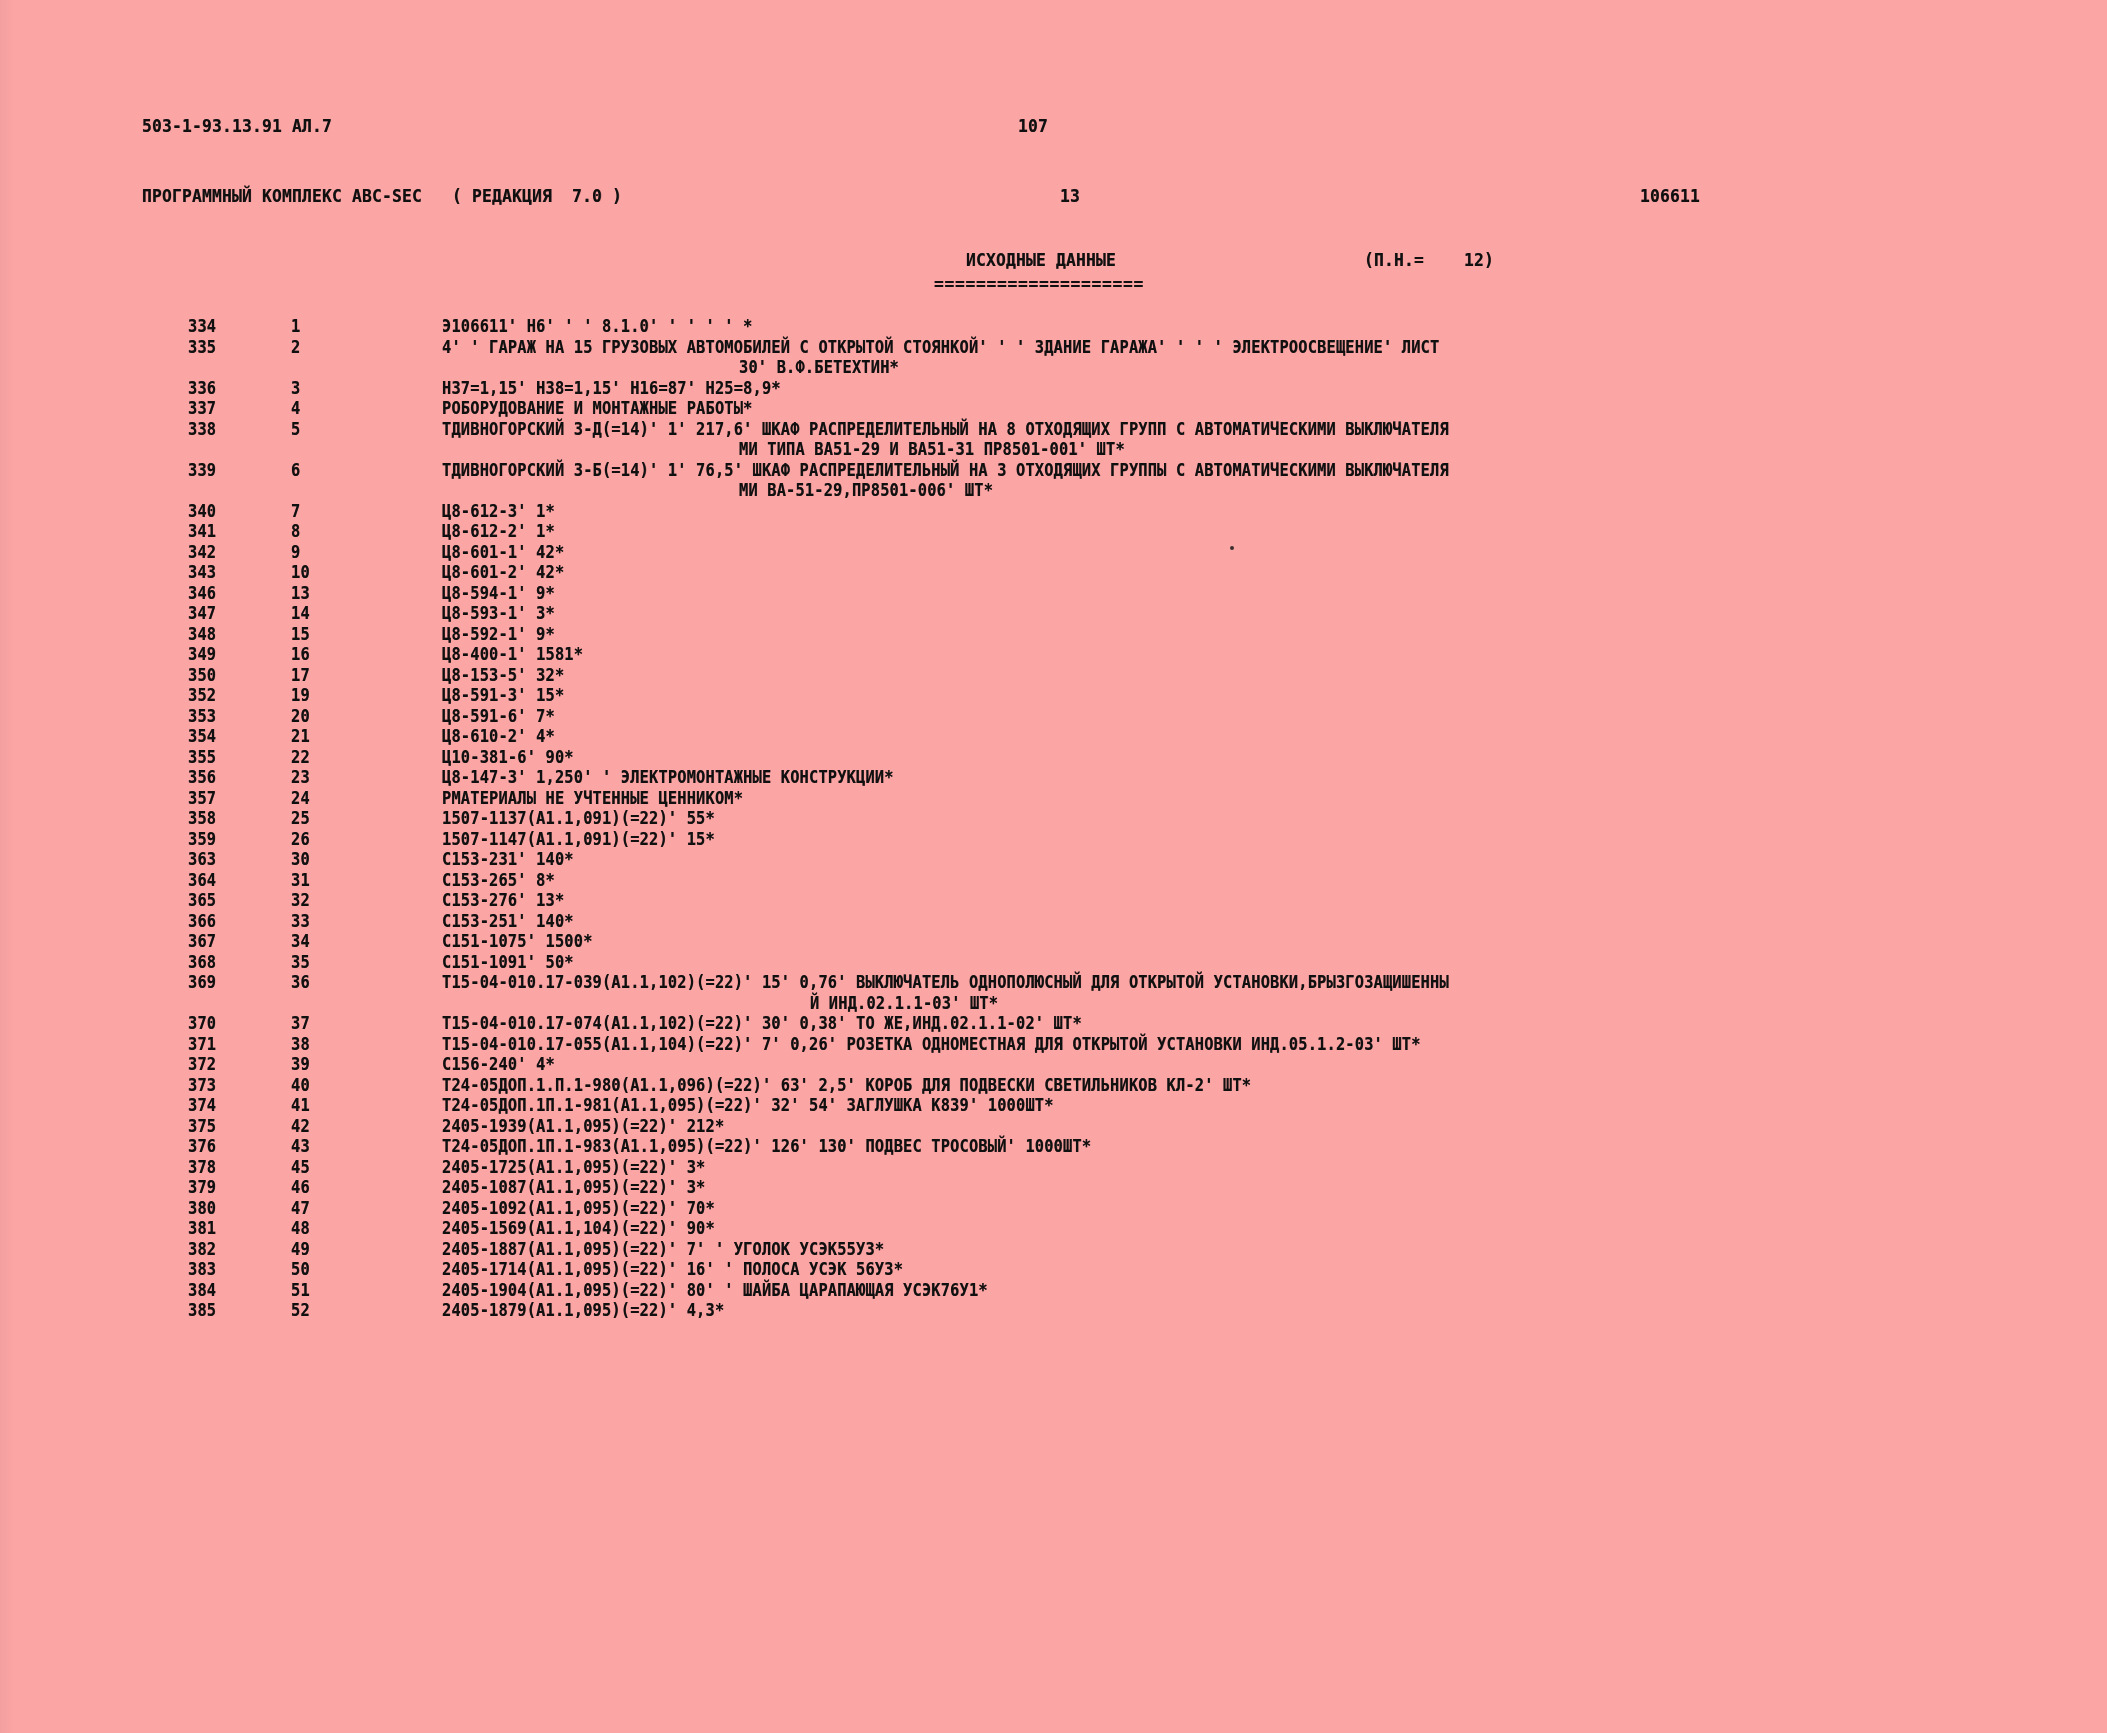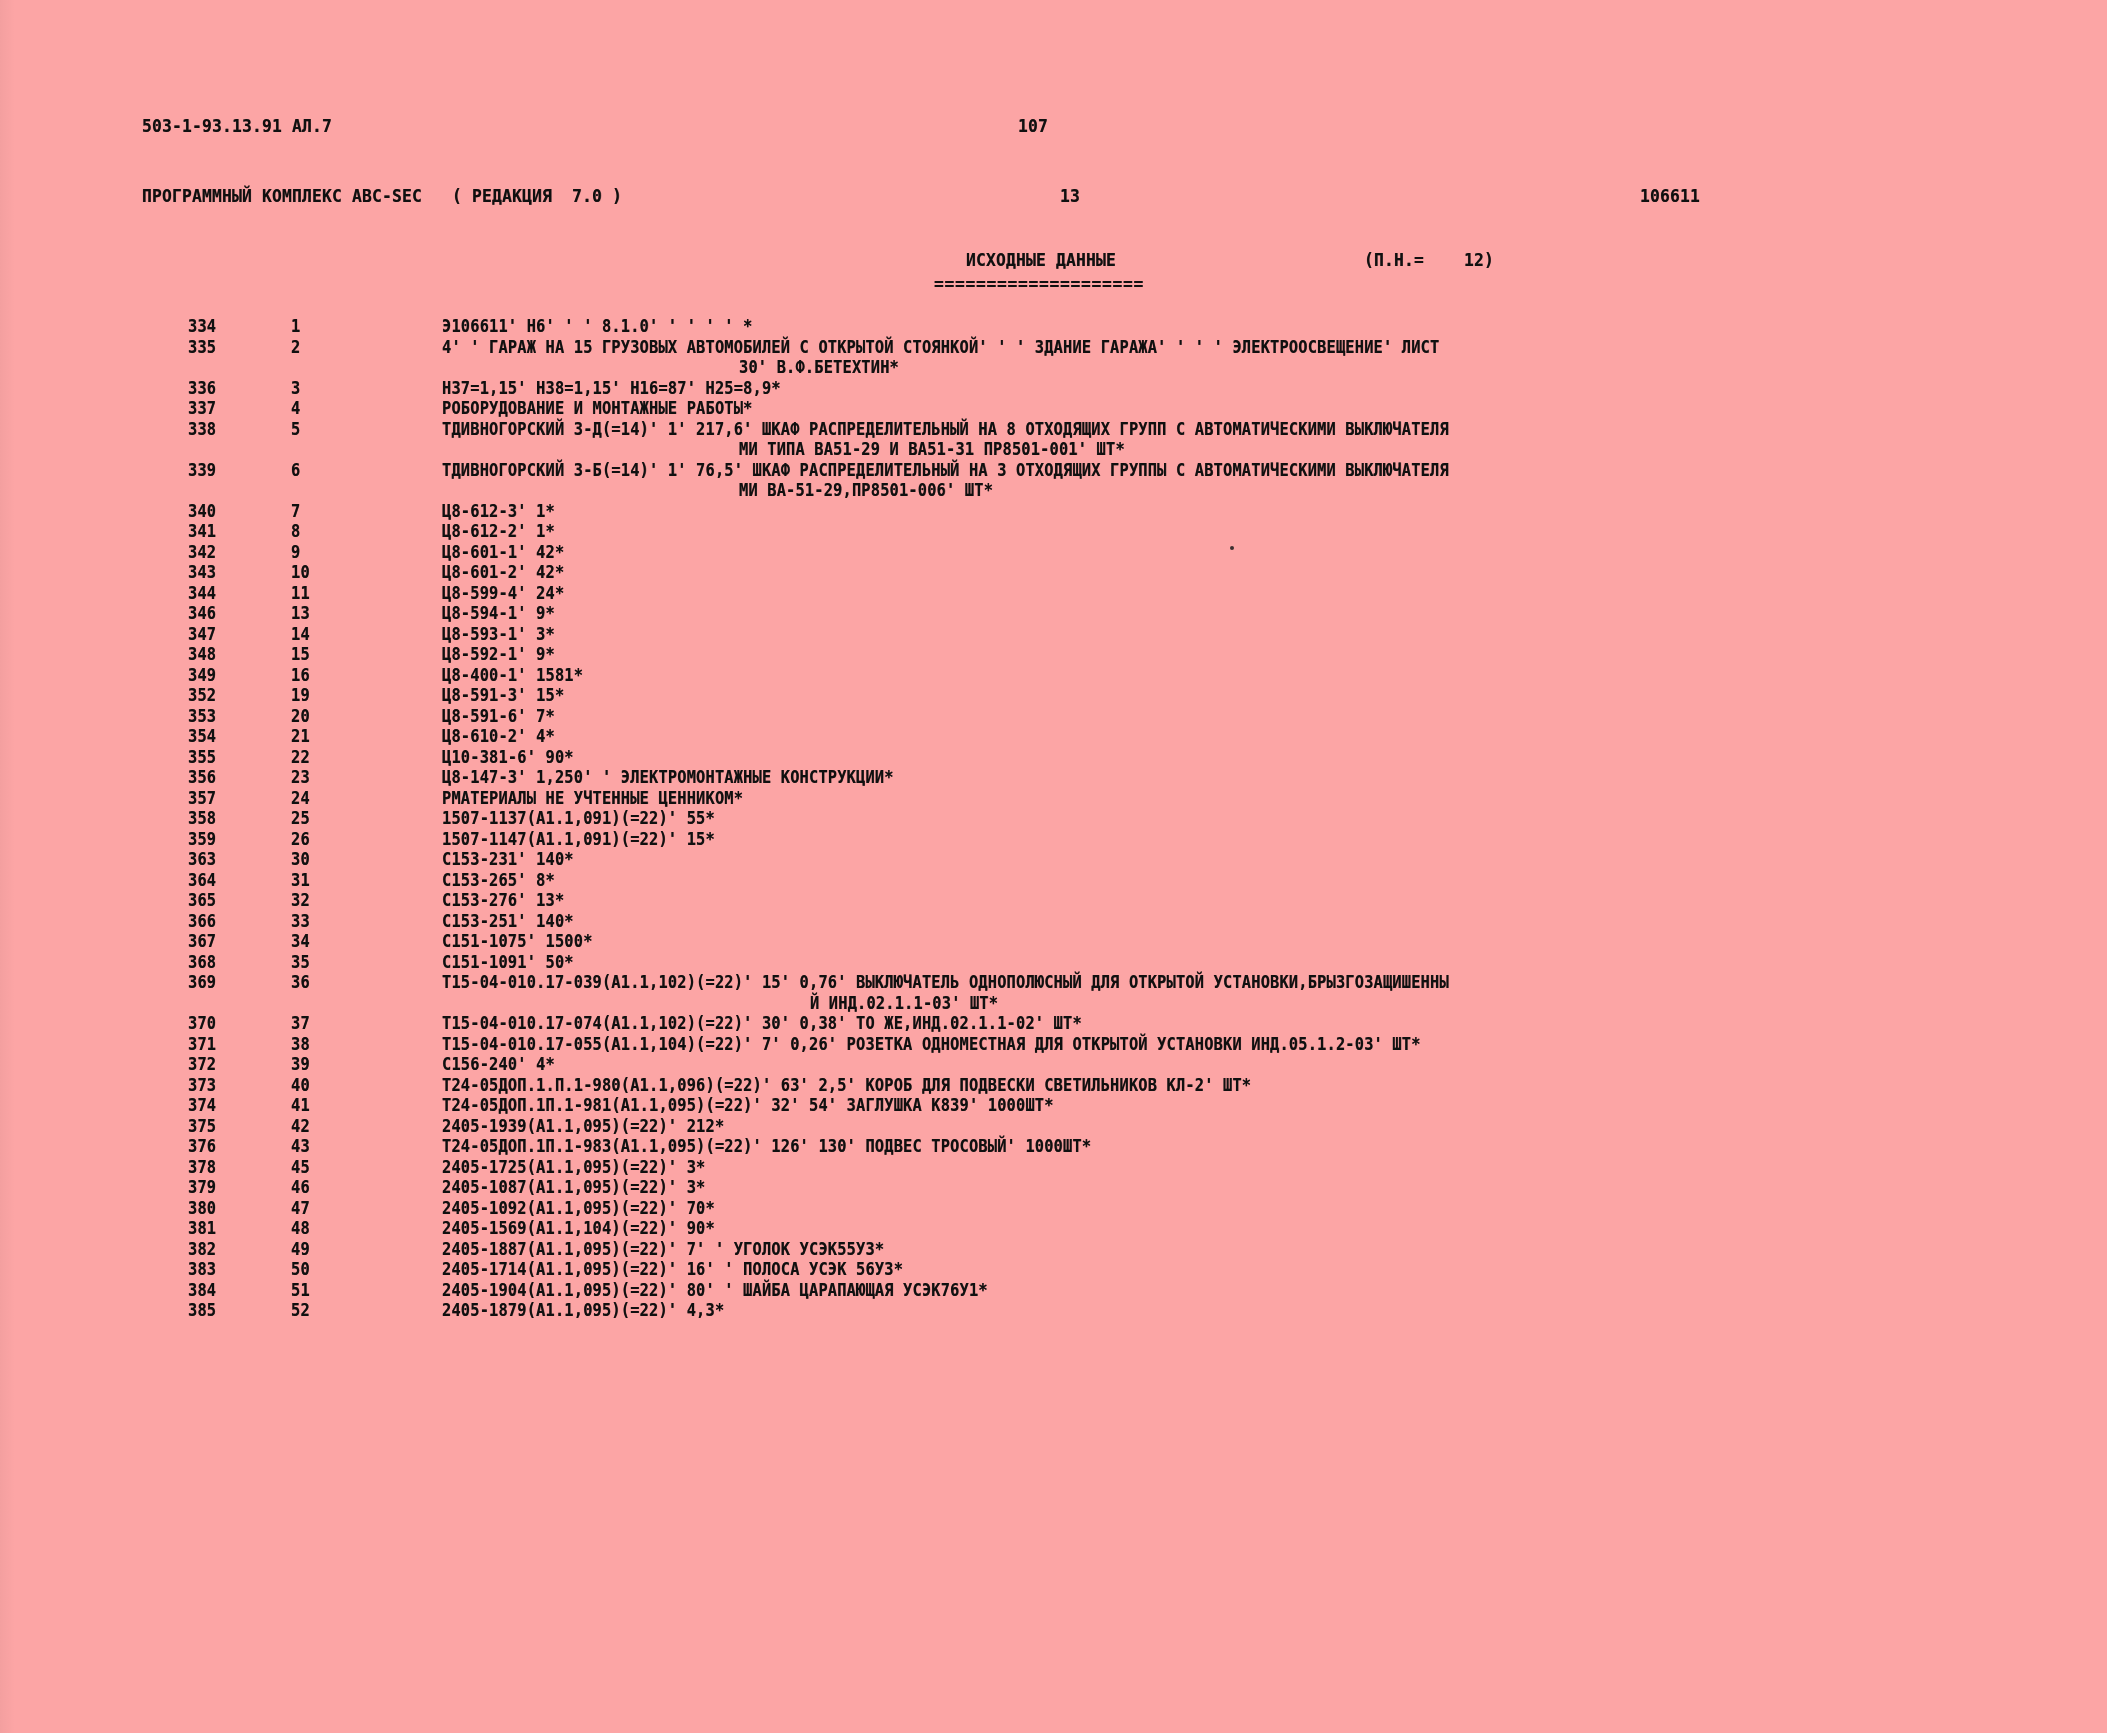--- a/index.html
+++ b/index.html
@@ -228,45 +228,45 @@
         <span class="dm c-seq">342</span>
         <span class="dm c-num">9</span>
         <span class="dm c-txt">Ц8-601-1' 42*</span>
       </div>
       <div class="row">
         <span class="dm c-seq">343</span>
         <span class="dm c-num">10</span>
         <span class="dm c-txt">Ц8-601-2' 42*</span>
       </div>
       <div class="row">
-        <span class="dm c-seq">344</span>
-        <span class="dm c-num">11</span>
-        <span class="dm c-txt">Ц8-599-4' 24*</span>
-      </div>
-      <div class="row">
         <span class="dm c-seq">346</span>
         <span class="dm c-num">13</span>
         <span class="dm c-txt">Ц8-594-1' 9*</span>
       </div>
       <div class="row">
         <span class="dm c-seq">347</span>
         <span class="dm c-num">14</span>
         <span class="dm c-txt">Ц8-593-1' 3*</span>
       </div>
       <div class="row">
         <span class="dm c-seq">348</span>
         <span class="dm c-num">15</span>
         <span class="dm c-txt">Ц8-592-1' 9*</span>
       </div>
       <div class="row">
         <span class="dm c-seq">349</span>
         <span class="dm c-num">16</span>
         <span class="dm c-txt">Ц8-400-1' 1581*</span>
       </div>
       <div class="row">
+        <span class="dm c-seq">350</span>
+        <span class="dm c-num">17</span>
+        <span class="dm c-txt">Ц8-153-5' 32*</span>
+      </div>
+      <div class="row">
         <span class="dm c-seq">352</span>
         <span class="dm c-num">19</span>
         <span class="dm c-txt">Ц8-591-3' 15*</span>
       </div>
       <div class="row">
         <span class="dm c-seq">353</span>
         <span class="dm c-num">20</span>
         <span class="dm c-txt">Ц8-591-6' 7*</span>
       </div>
       <div class="row">

